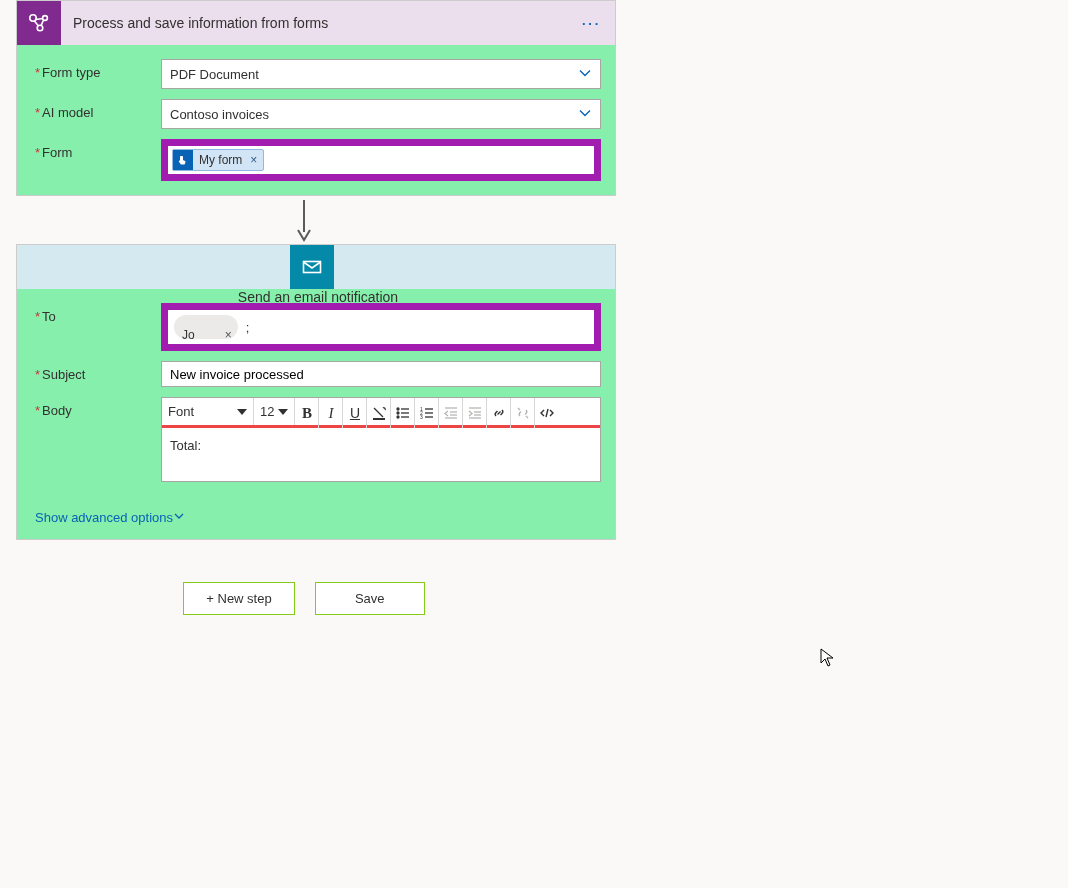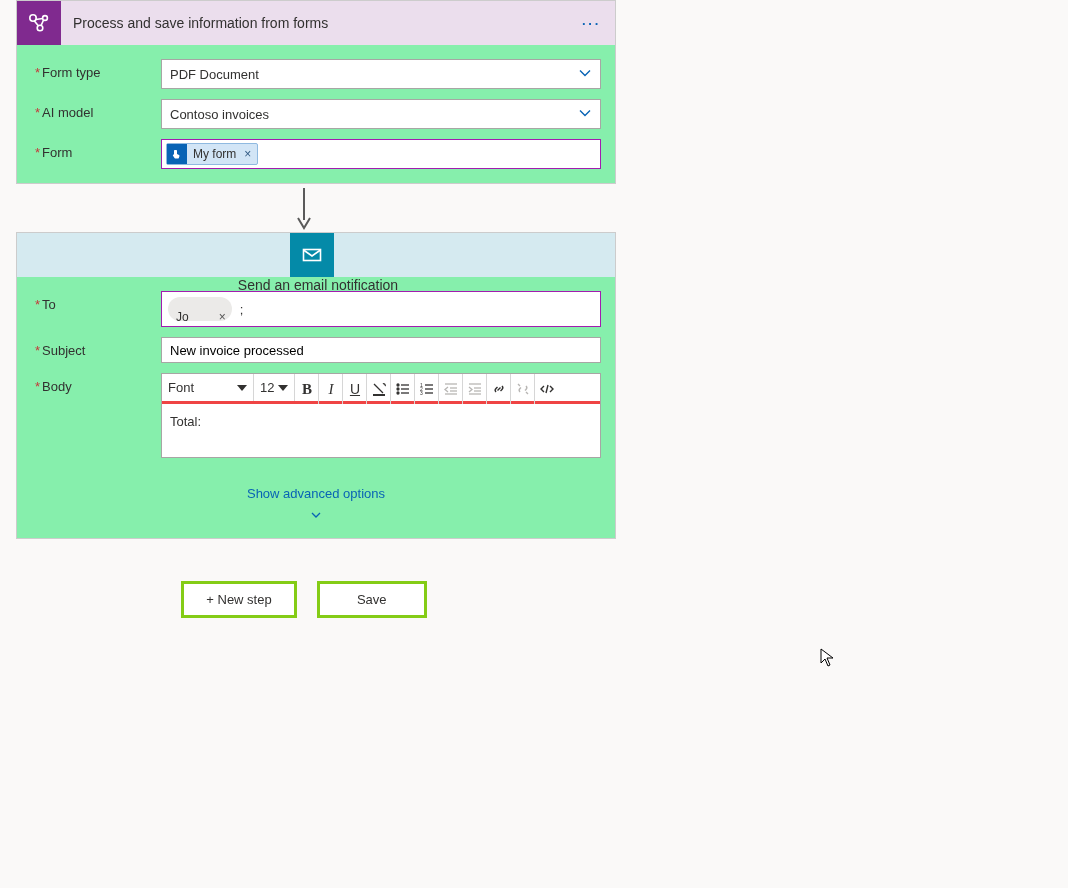--- a/index.html
+++ b/index.html
@@ -80,21 +80,21 @@
     background: #fff;
     cursor: pointer;
     justify-content: space-between;
   }
   .chev-down {
     color: #0863b5;
     font-size: 14px;
   }
 
   .tokenbox {
-    border: 1px solid #a21caf;
+    border: 7px solid #a21caf;
     min-height: 30px;
     padding: 3px 4px;
     display: flex;
     align-items: center;
     flex-wrap: wrap;
     gap: 4px;
     background: #fff;
   }
   .token {
     display: inline-flex;
@@ -189,23 +189,21 @@
     font-size: 13px;
     min-height: 50px;
   }
 
   .adv-link {
     color: #0863b5;
     font-size: 13px;
     padding: 14px 18px;
     display: flex;
     align-items: center;
-    gap: 8px;
-    cursor: pointer;
-    flex-direction: column;
+    cursor: pointer;
   }
   .adv-link .chev-down { font-size: 12px; }
 
   .connector {
     width: 600px;
     margin-left: 4px;
     display: flex;
     justify-content: center;
     padding: 4px 0 2px 0;
   }
@@ -213,21 +211,21 @@
 
   .footer-buttons {
     width: 600px;
     margin-left: 4px;
     margin-top: 42px;
     display: flex;
     justify-content: center;
     gap: 20px;
   }
   .btn {
-    border: 3px solid #84cc16;
+    border: 1px solid #84cc16;
     background: #fff;
     padding: 8px 22px;
     font-size: 13px;
     font-family: inherit;
     color: #323130;
     cursor: pointer;
     min-width: 110px;
   }
 
   .cursor-pointer {

